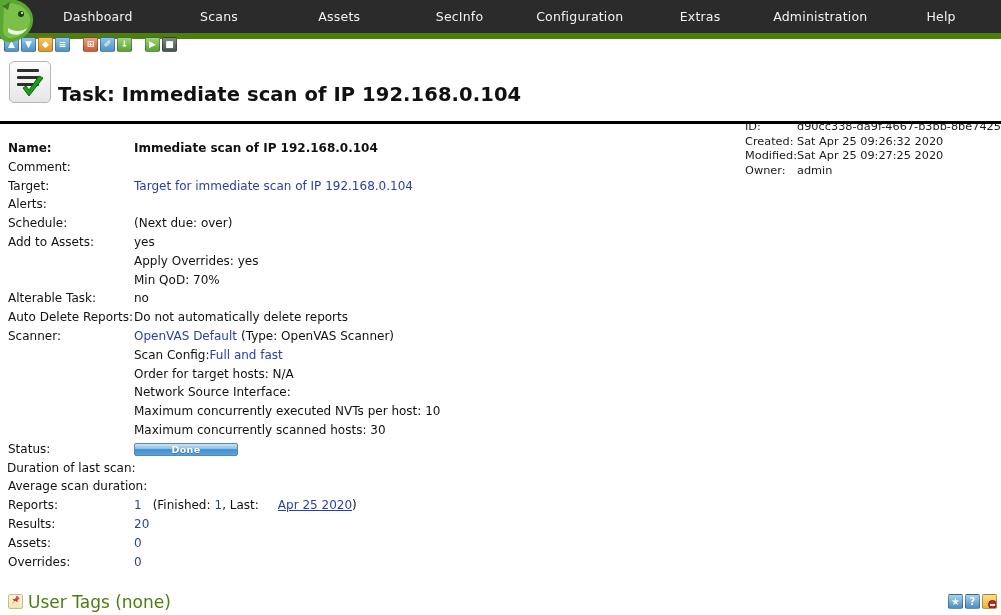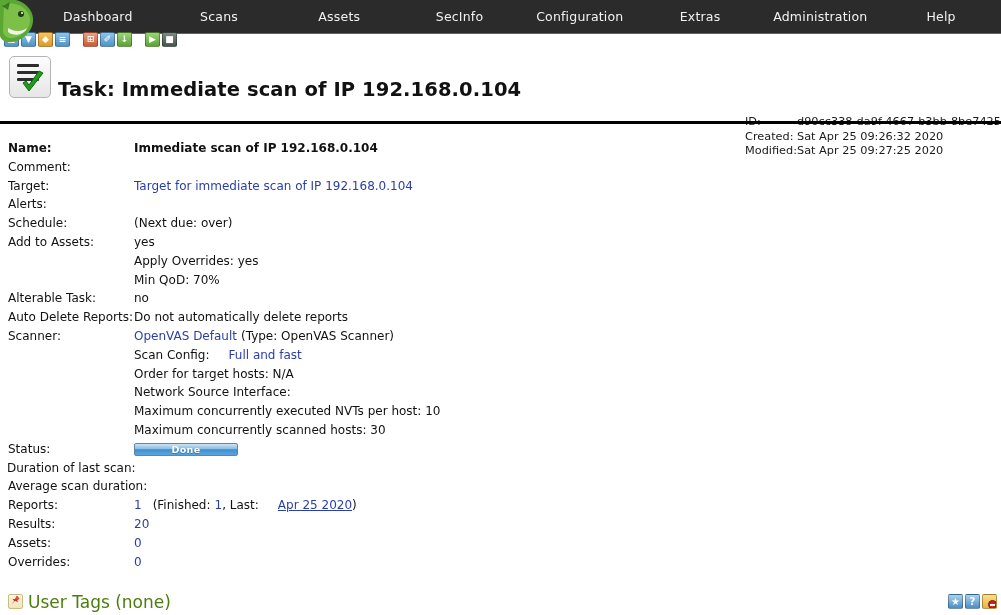--- a/index.html
+++ b/index.html
@@ -15,21 +15,21 @@
     color: #000000;
     overflow: hidden;
     position: relative;
   }
 
   
   .navbar {
     position: relative;
     height: 33px;
     background: #2b2b2b;
-    border-bottom: 1px solid #4d7c0f;
+    border-bottom: 6px solid #4d7c0f;
     display: flex;
     align-items: center;
   }
   .logo {
     position: absolute;
     left: 0px;
     top: -2px;
     width: 36px;
     height: 48px;
     overflow: hidden;
@@ -378,20 +378,24 @@
       <div class="meta-v">d90cc338-da9f-4667-b3bb-8be7425cb5f0</div>
     </div>
     <div class="meta-row">
       <div class="meta-k">Created:</div>
       <div class="meta-v">Sat Apr 25 09:26:32 2020</div>
     </div>
     <div class="meta-row">
       <div class="meta-k">Modified:</div>
       <div class="meta-v">Sat Apr 25 09:27:25 2020</div>
     </div>
+    <div class="meta-row">
+      <div class="meta-k">Owner:</div>
+      <div class="meta-v">admin</div>
+    </div>
   </div>
 </div>
 
 <div class="rule"></div>
 
 <div class="details">
 
   <div class="drow">
     <div class="dkey bold">Name:</div>
     <div class="dval bold">Immediate scan of IP 192.168.0.104</div>
@@ -442,21 +446,21 @@
     <div class="dval">Do not automatically delete reports</div>
   </div>
 
   <div class="drow">
     <div class="dkey">Scanner:</div>
     <div class="dval"><a class="link">OpenVAS Default</a><span style="margin-left:4px;">(Type: OpenVAS Scanner)</span></div>
   </div>
 
   <div class="drow">
     <div class="dkey"></div>
-    <div class="dval"><span>Scan Config:</span><a class="link" style="margin-left:19px;">Full and fast</a></div>
+    <div class="dval"><span>Scan Config:</span><a class="link" style="margin-left:0;">Full and fast</a></div>
   </div>
 
   <div class="drow">
     <div class="dkey"></div>
     <div class="dval">Order for target hosts: N/A</div>
   </div>
 
   <div class="drow">
     <div class="dkey"></div>
     <div class="dval">Network Source Interface:</div>

